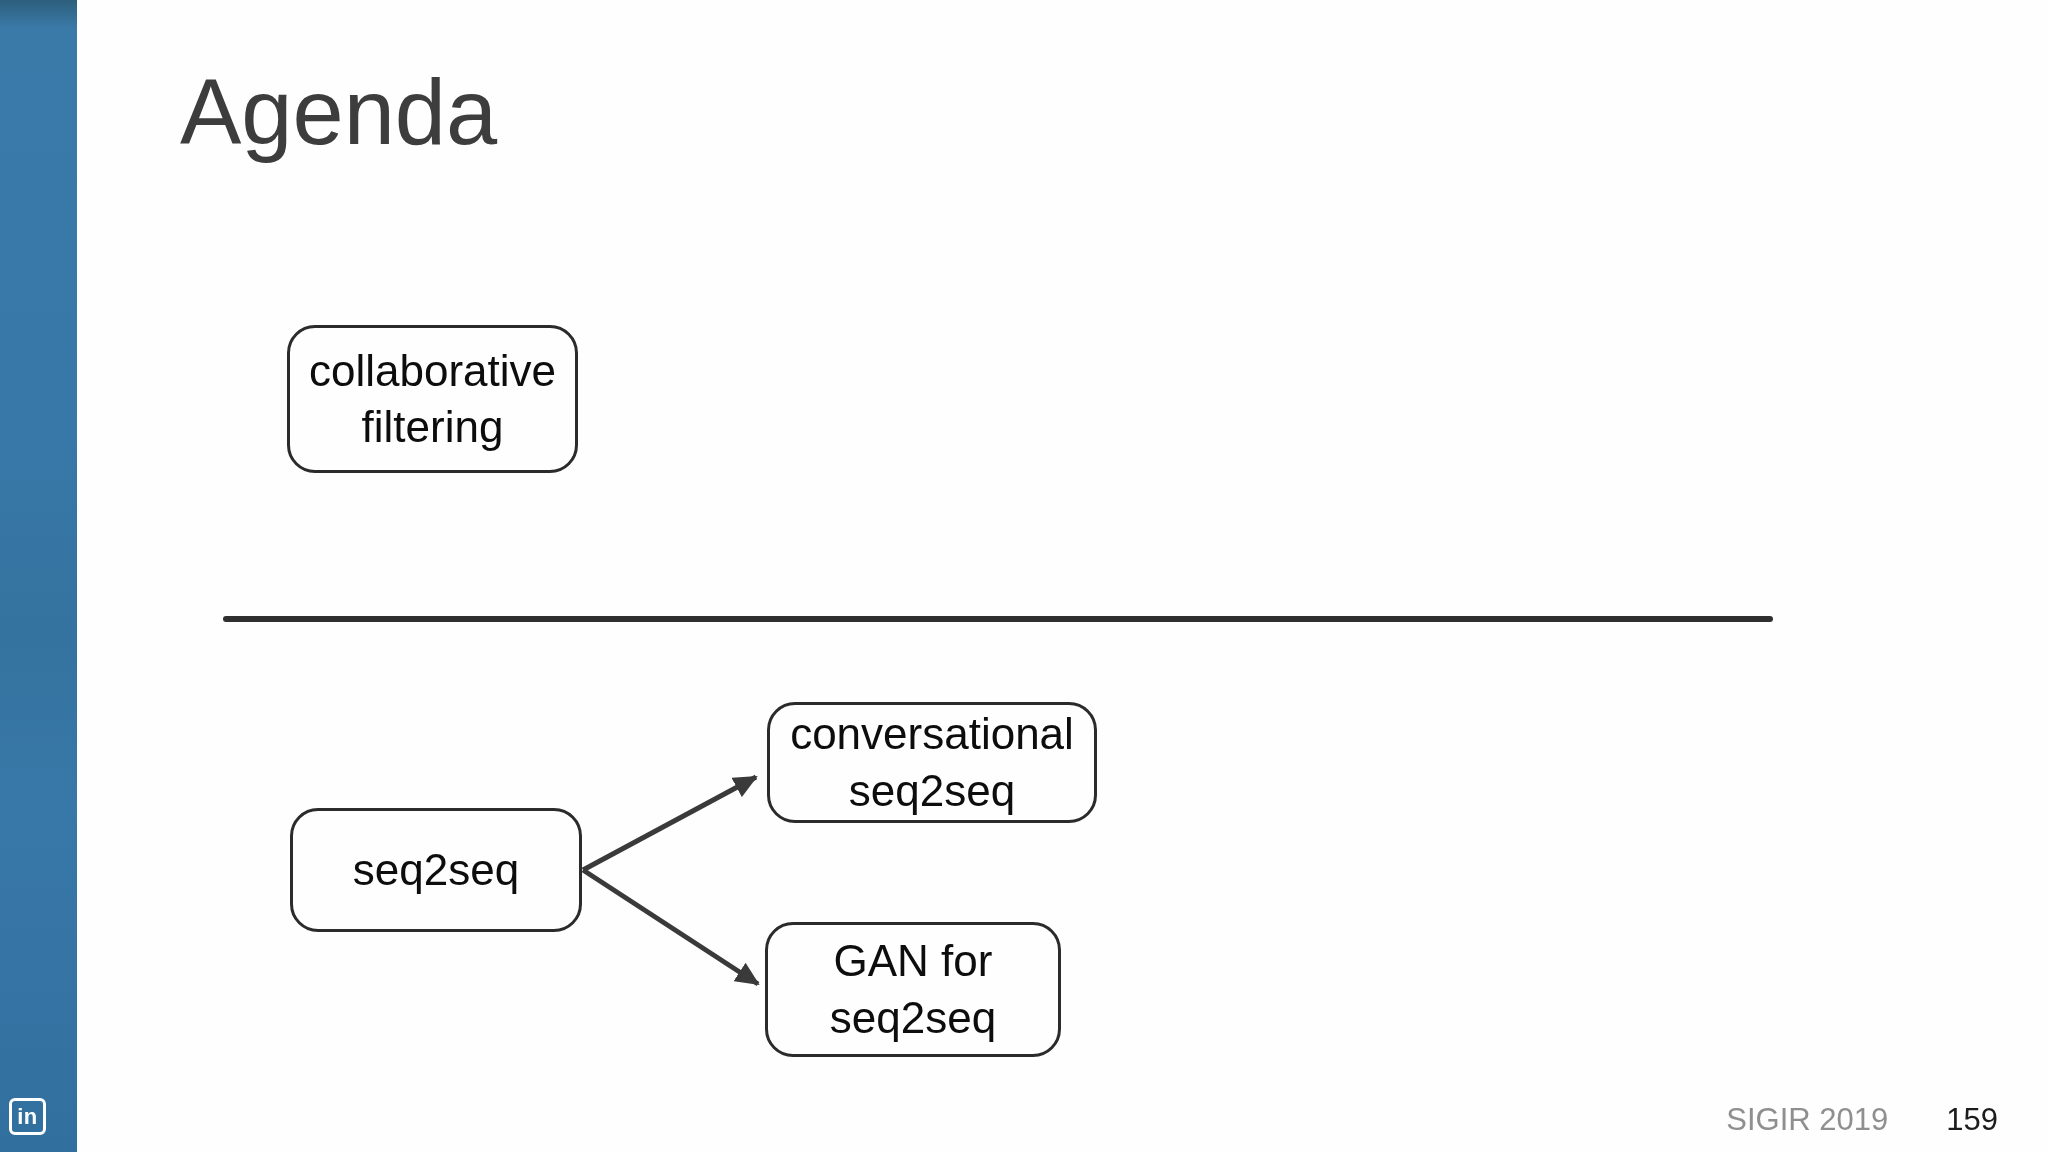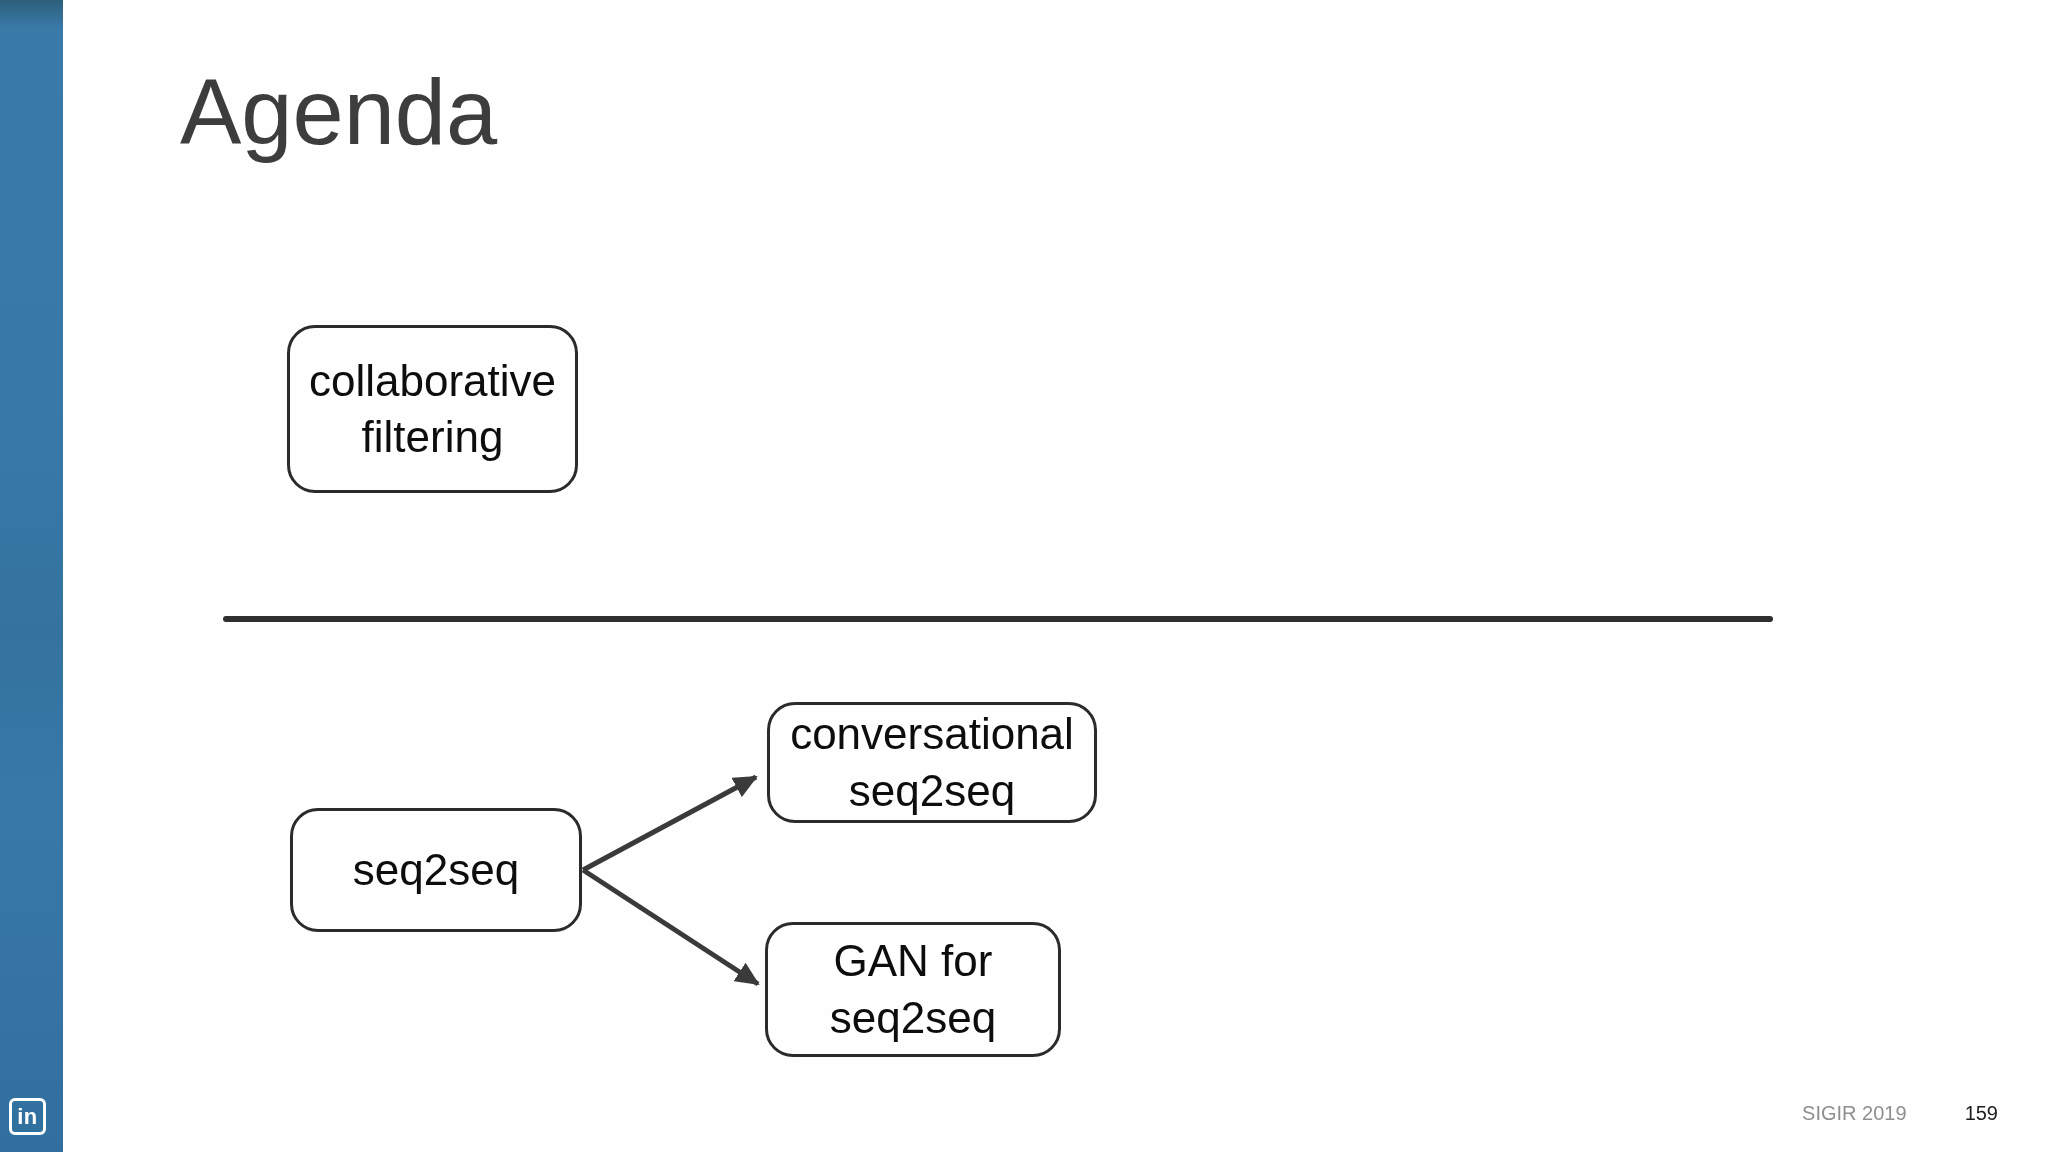--- a/index.html
+++ b/index.html
@@ -10,21 +10,21 @@
     overflow: hidden;
   }
   .slide {
     position: relative;
     width: 2048px; height: 1152px;
     background: #fefefe;
     overflow: hidden;
   }
   .sidebar {
     position: absolute; left: 0; top: 0;
-    width: 63px; height: 1152px;
+    width: 77px; height: 1152px;
     background: linear-gradient(180deg,
       #2d5f7c 0%, #3a7aa9 2.5%, #3878a8 38%,
       #34739f 55%, #3878a8 70%, #316f9e 100%);
   }
   .linkedin-badge {
     position: absolute; left: 9px; top: 1098px;
     width: 37px; height: 37px;
     box-sizing: border-box;
     border: 3px solid #ffffff;
     border-radius: 6px;
@@ -40,21 +40,21 @@
   .node {
     position: absolute; box-sizing: border-box;
     border: 3px solid #2b2b2b;
     border-radius: 28px;
     background: #fefefe;
     display: flex; align-items: center; justify-content: center;
     text-align: center;
     font-size: 44px; color: #0d0d0d; line-height: 1.28;
     white-space: pre-line;
   }
-  .node-collab  { left: 287px; top: 325px; width: 291px; height: 168px; }
+  .node-collab  { left: 287px; top: 325px; width: 291px; height: 148px; }
   .node-seq2seq { left: 290px; top: 808px; width: 292px; height: 124px; }
   .node-conv    { left: 767px; top: 702px; width: 330px; height: 121px; }
   .node-gan     { left: 765px; top: 922px; width: 296px; height: 135px; }
   .section-label {
     position: absolute;
     font-size: 43px; font-weight: bold; font-style: italic;
     color: #1b1be0;
   }
   .label-traditional { left: 283px; top: 530px; }
   .label-deepnlp     { left: 277px; top: 666px; }
@@ -65,21 +65,21 @@
     border-radius: 3px;
   }
   .arrows {
     position: absolute; left: 0; top: 0;
     width: 2048px; height: 1152px;
     pointer-events: none;
   }
   .footer {
     position: absolute; right: 50px; top: 1102px;
     display: flex; align-items: baseline; gap: 58px;
-    font-size: 20px;
+    font-size: 31px;
   }
   .footer .conference { color: #8f8f8f; }
   .footer .pagenum    { color: #1c1c1c; }
 </style>
 </head>
 <body>
 
 <div class="slide">
 
   <div class="sidebar">

